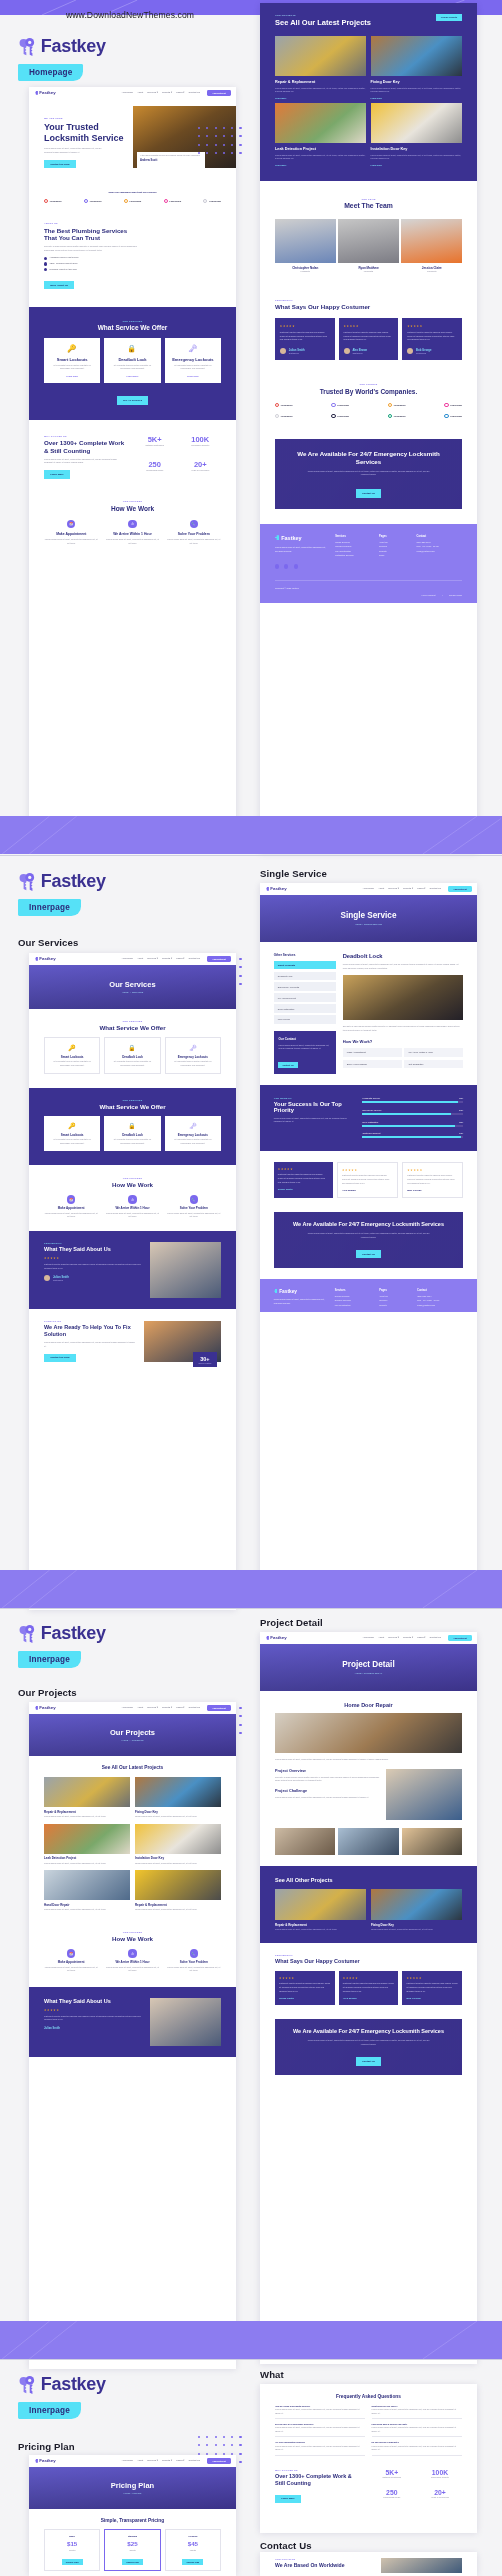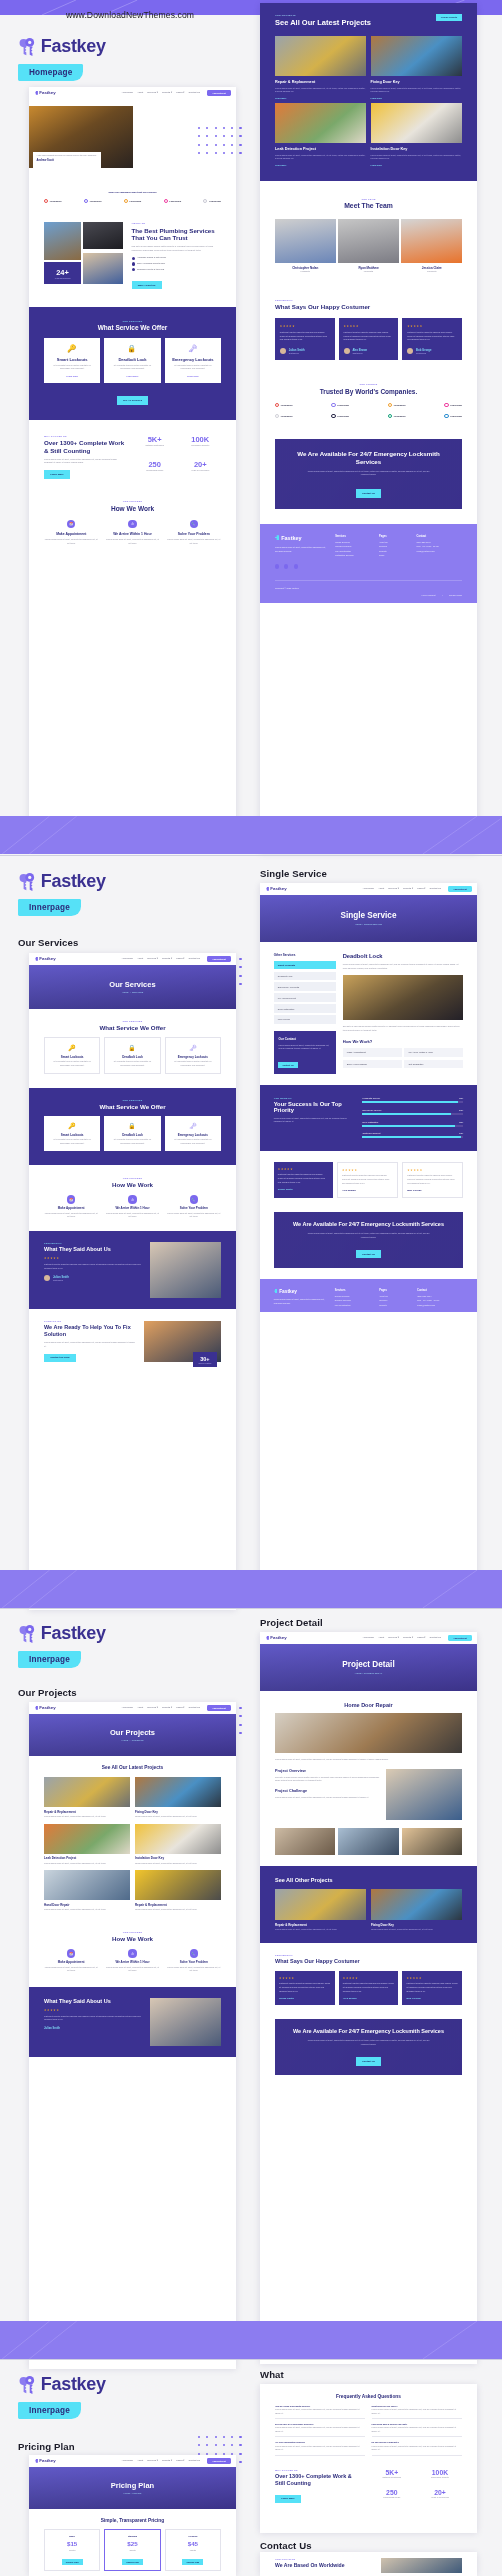--- a/index.html
+++ b/index.html
@@ -124,20 +124,26 @@
       <span>About</span>
       <span>Services ▾</span>
       <span>Projects ▾</span>
       <span>Pages ▾</span>
       <span>Contact Us</span>
     </span>
     <span class="nav-cta">Appointment</span>
   </div>
 
   <div style="display:flex; height:77px;">
+    <div style="width:50%;padding:18px 0 0 15px;">
+      <div class="eyebrow">WE ARE HERE</div>
+      <div class="h-big" style="margin:3.4px 0 4.1px;">Your Trusted Locksmith Service</div>
+      <div class="tiny" style="width:72%;">Lorem ipsum dolor sit amet, consectetur adipiscing elit, sed do eiusmod tempor incididunt ut labore et.</div>
+      <div class="btn-cy" style="margin-top:4.8px;">Contact Us Now</div>
+    </div>
     <div style="width:50%;position:relative;">
       <div class="img-ph" style="position:absolute;left:0;top:7.5px;width:100%;height:62px;
         background:linear-gradient(150deg,#c8892f,#6b4a22 45%,#2a2320);"></div>
       <div style="position:absolute;left:4.1px;top:53px;width:66%;height:18px;background:#fff;padding:2.7px 3.4px;">
         <div class="tiny" style="font-size:1.9px;">"After using locksmith services her problem solved! It's really wonderful"</div>
         <div style="font-size:2.7px;font-weight:bold;color:#2b2a7a;margin-top:1.4px;">Andrew Scott</div>
       </div>
     </div>
   </div>
 
@@ -161,33 +167,20 @@
           <span>Logoipsum</span>
         </span>
       <span class="logo-item">
           <i class="logo-dot" style="border-color:#c9c9d4"></i>
           <span>Logoipsum</span>
         </span>
     </div>
   </div>
 
   <div style="display:flex;padding:9.6px 15px 18px;gap:8.2px;">
-    <div style="width:47%;">
-      <div style="display:flex;gap:2.1px;">
-        <div class="img-ph" style="width:48%;height:38px;background:linear-gradient(160deg,#6d9fd0,#8a6a42);"></div>
-        <div class="img-ph" style="width:52%;height:27px;background:linear-gradient(160deg,#4a4a52,#1d1d22);"></div>
-      </div>
-      <div style="display:flex;gap:2.1px;margin-top:2.1px;">
-        <div class="card-p" style="width:48%;height:22px;display:flex;flex-direction:column;align-items:center;justify-content:center;">
-          <span style="font-size:7.5px;font-weight:bold;">24+</span>
-          <span style="font-size:2.1px;color:#b9b2f2;">Years Experience</span>
-        </div>
-        <div class="img-ph" style="width:52%;height:31px;margin-top:-9px;background:linear-gradient(160deg,#d9c3a4,#3f5e9c);"></div>
-      </div>
-    </div>
     <div style="width:53%;">
       <div class="eyebrow">ABOUT US</div>
       <div class="h-mid" style="margin:2.7px 0 3.4px;">The Best Plumbing Services That You Can Trust</div>
       <div class="tiny">Sed ante in nibh mauris cursus mattis molestie a. Tincidunt nunc pulvinar sapien et ligula ullamcorper malesuada. Tellus rutrum tellus pellentesque eu tincidunt tortor.</div>
       <div style="margin:4.1px 0;">
         <div style="display:flex;gap:2.1px;align-items:center;margin-bottom:2.1px;">
             <span style="width:3.4px;height:3.4px;border-radius:50%;background:#3b3191;display:inline-block;"></span>
             <span class="tiny" style="color:#55556a">Affordable pricing &amp; fast service</span>
           </div>
         <div style="display:flex;gap:2.1px;align-items:center;margin-bottom:2.1px;">

